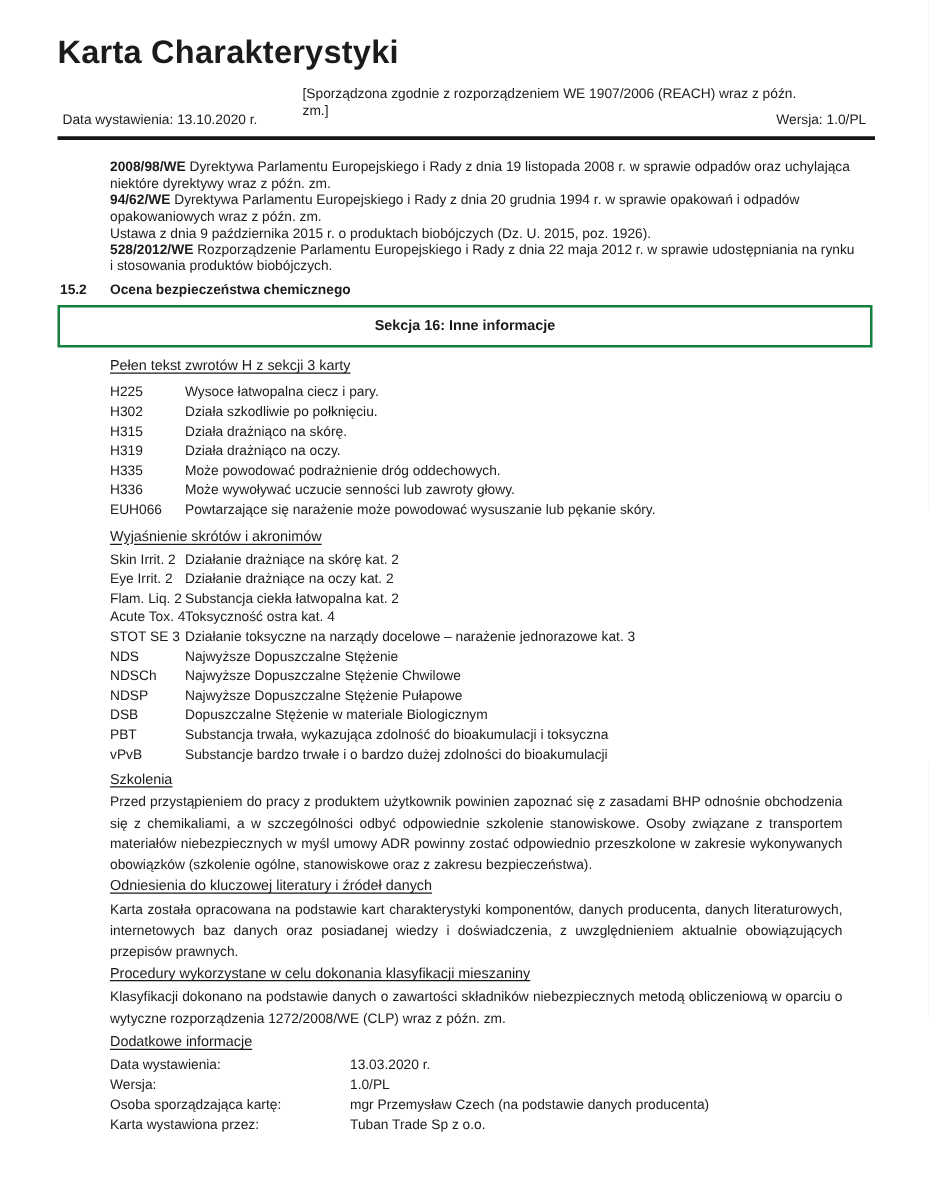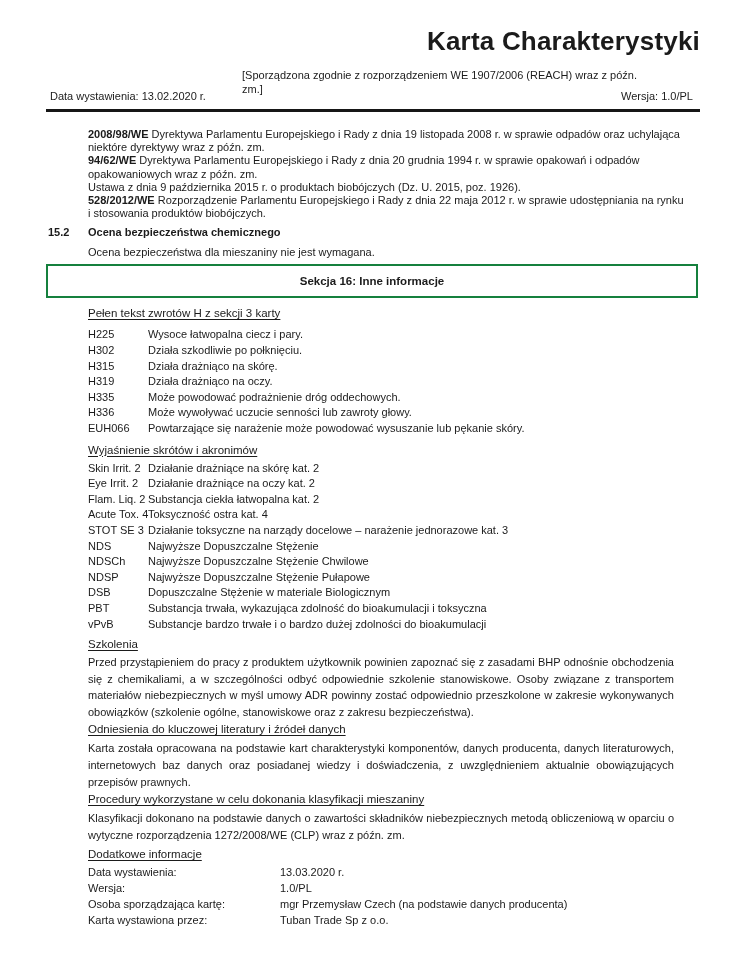--- a/index.html
+++ b/index.html
@@ -8,21 +8,21 @@
     width:743px;height:960px;
     margin:0 auto;
     background:#ffffff;
     font-family:"Liberation Sans","DejaVu Sans",sans-serif;
     color:#1b1b1b;
     overflow:hidden;
   }
   .content{padding:0 43px 0 46px;}
   .title{
     margin-top:26px;
-    text-align:right;
+    text-align:left;
     font-size:26px;
     font-weight:bold;
     line-height:30px;
     letter-spacing:.2px;
   }
   .subtitle{
     margin-top:12px;
     margin-left:196px;     
     width:418px;
     font-size:11px;
@@ -114,38 +114,37 @@
 </head>
 <body>
 
 <div class="page">
   <div class="content">
 
     <div class="title">Karta Charakterystyki</div>
     <div class="subtitle">[Sporządzona zgodnie z rozporządzeniem WE 1907/2006 (REACH) wraz z późn. zm.]</div>
 
     <div class="meta">
-      <span class="meta-left">Data wystawienia: 13.02.2020 r.</span>
+      <span class="meta-left">Data wystawienia: 13.10.2020 r.</span>
       <span class="meta-right">Wersja: 1.0/PL</span>
     </div>
 
     <div class="rule"></div>
 
     <div class="regs">
       <p><b>2008/98/WE</b><span> Dyrektywa Parlamentu Europejskiego i Rady z dnia 19 listopada 2008 r. w sprawie odpadów oraz uchylająca niektóre dyrektywy wraz z późn. zm.</span></p>
       <p><b>94/62/WE</b><span> Dyrektywa Parlamentu Europejskiego i Rady z dnia 20 grudnia 1994 r. w sprawie opakowań i odpadów opakowaniowych wraz z późn. zm.</span></p>
       <p><b></b><span>Ustawa z dnia 9 października 2015 r. o produktach biobójczych (Dz. U. 2015, poz. 1926).</span></p>
       <p><b>528/2012/WE</b><span> Rozporządzenie Parlamentu Europejskiego i Rady z dnia 22 maja 2012 r. w sprawie udostępniania na rynku i stosowania produktów biobójczych.</span></p>
     </div>
 
     <div class="sec15-head">
       <span class="sec15-num">15.2</span>
       <span>Ocena bezpieczeństwa chemicznego</span>
     </div>
-    <div class="sec15-body">Ocena bezpieczeństwa dla mieszaniny nie jest wymagana.</div>
 
     <div class="secbox">
       <span>Sekcja 16: Inne informacje</span>
     </div>
 
     <div class="uhead"><span>Pełen tekst zwrotów H z sekcji 3 karty</span></div>
 
     <div class="deflist">
       <div class="defrow">
           <span class="defcode">H225</span>

